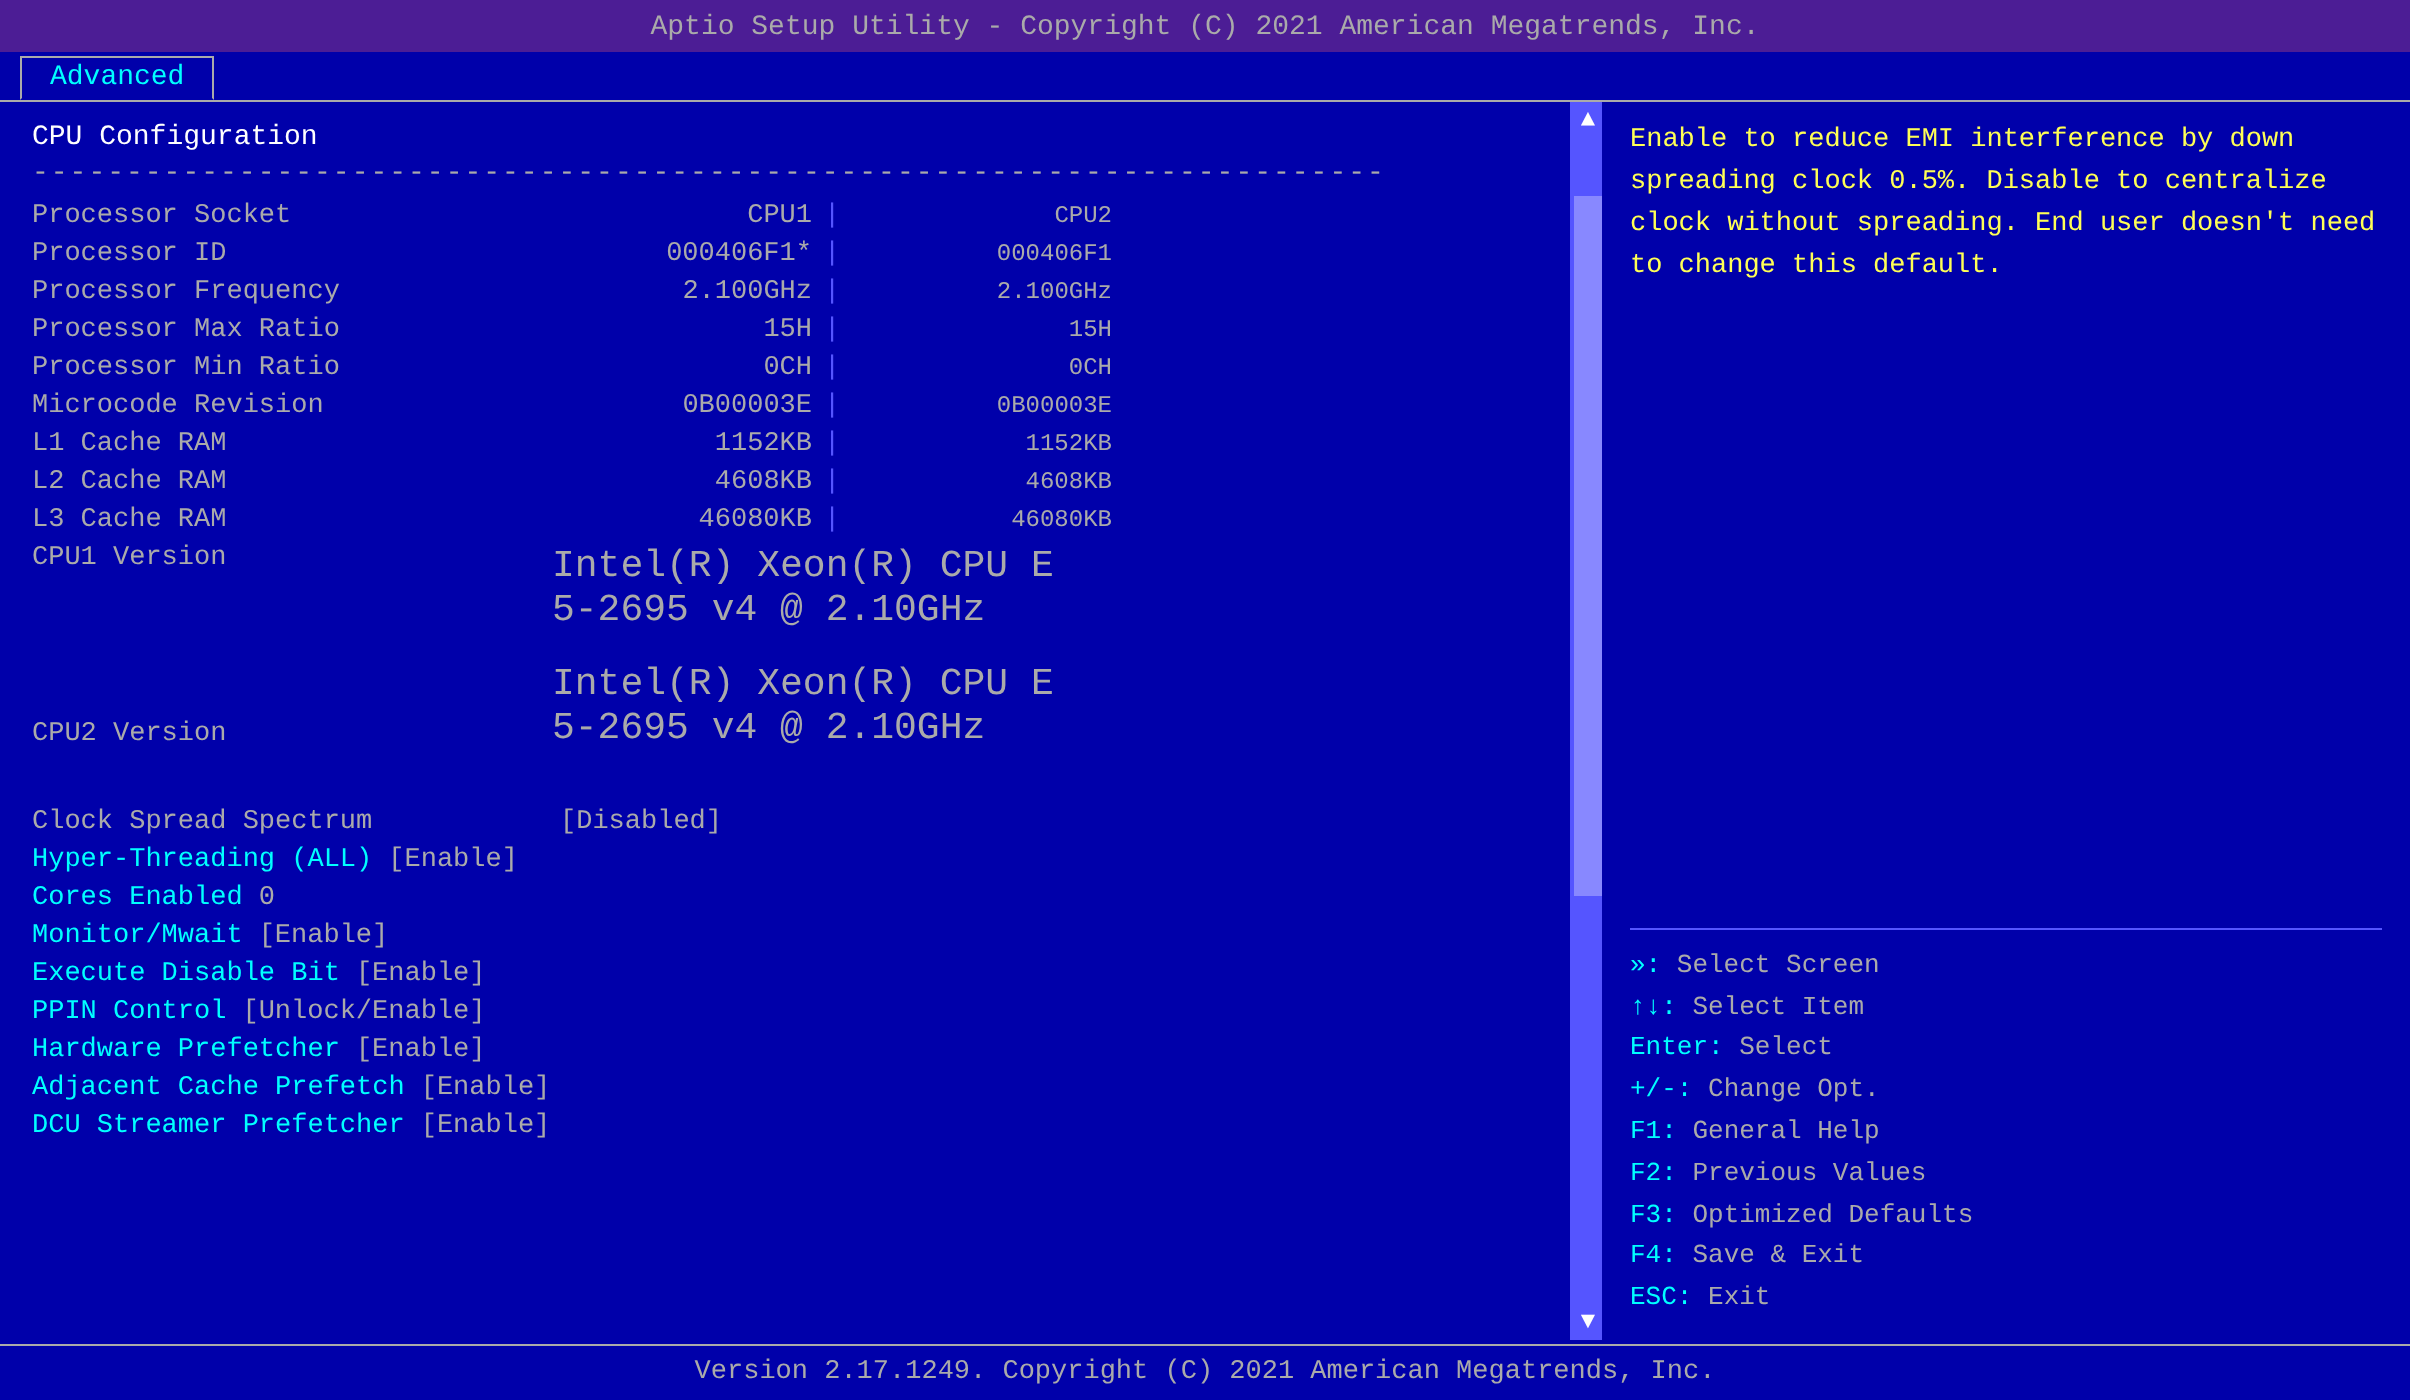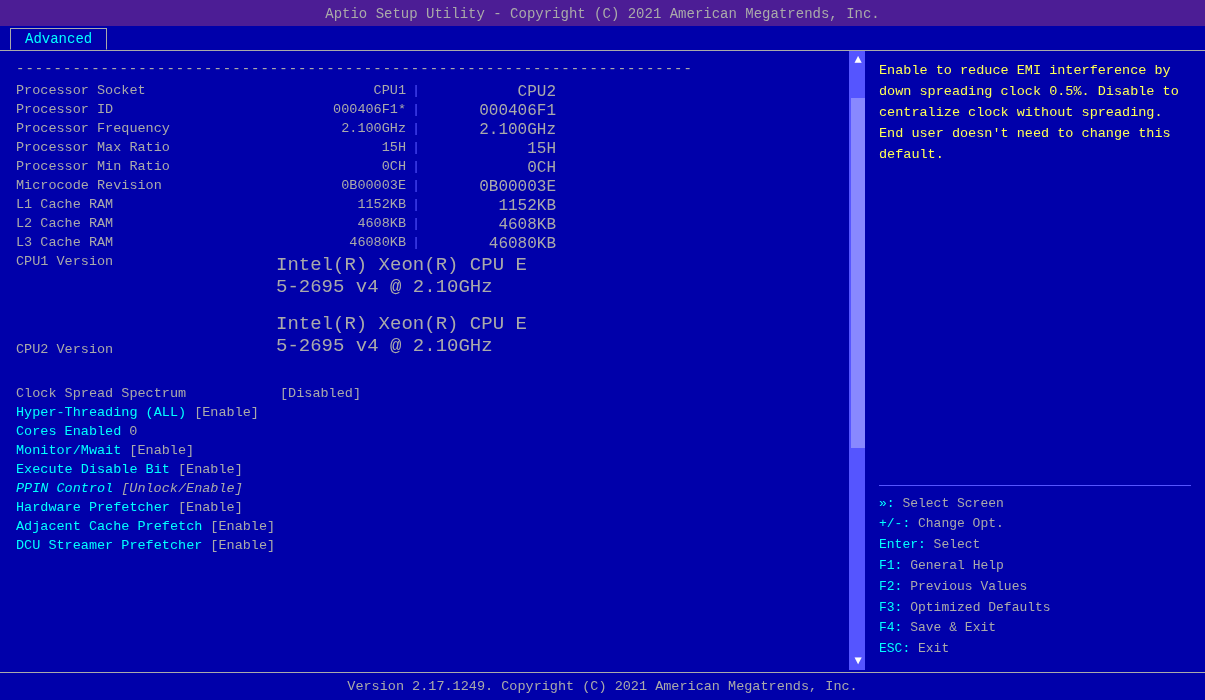--- a/index.html
+++ b/index.html
@@ -100,21 +100,21 @@
       color: #5555FF;
       width: 20px;
       text-align: center;
       font-size: 13.5px;
     }
 
     .cpu2-val {
       color: #AAAAAA;
       width: 130px;
       text-align: right;
-      font-size: 16px;
+      font-size: 12px;
     }
 
     .config-value-single {
       color: #AAAAAA;
       font-size: 19px;
     }
 
     .option-label {
       color: #00FFFF;
       font-size: 13.5px;
@@ -163,21 +163,21 @@
 
     .scroll-arrow-down {
       color: #FFFFFF;
       font-size: 12px;
       padding: 2px 0;
       cursor: pointer;
     }
 
     
     #right-panel {
-      width: 340px;
+      width: 404px;
       padding: 10px 14px;
       color: #FFFF55;
       font-size: 13.5px;
       line-height: 1.5;
       display: flex;
       flex-direction: column;
     }
 
     .help-text {
       color: #FFFF55;
@@ -223,20 +223,21 @@
 <div id="tab-bar">
   <div class="tab-active">
     <span>Advanced</span>
   </div>
 </div>
 
 <div id="main">
 
   <div id="left-panel">
 
+    <div class="section-title">CPU Configuration</div>
     <div class="separator">------------------------------------------------------------------------</div>
 
     <div class="config-row">
       <span class="config-label">Processor Socket</span>
       <span class="config-values">
         <span class="cpu1-val">CPU1</span>
         <span class="divider">|</span>
         <span class="cpu2-val">CPU2</span>
       </span>
     </div>
@@ -333,21 +334,21 @@
       <span class="option-value" style="margin-left:8px;">0</span>
     </div>
     <div class="config-row" style="cursor:pointer;">
       <span class="option-label">Monitor/Mwait</span>
       <span class="option-value" style="margin-left:8px;">[Enable]</span>
     </div>
     <div class="config-row" style="cursor:pointer;">
       <span class="option-label">Execute Disable Bit</span>
       <span class="option-value" style="margin-left:8px;">[Enable]</span>
     </div>
-    <div class="config-row" style="cursor:pointer;font-style:italic;">
+    <div class="config-row" style="cursor:pointer;">
       <span class="option-label">PPIN Control</span>
       <span class="option-value" style="margin-left:8px;">[Unlock/Enable]</span>
     </div>
     <div class="config-row" style="cursor:pointer;">
       <span class="option-label">Hardware Prefetcher</span>
       <span class="option-value" style="margin-left:8px;">[Enable]</span>
     </div>
     <div class="config-row" style="cursor:pointer;">
       <span class="option-label">Adjacent Cache Prefetch</span>
       <span class="option-value" style="margin-left:8px;">[Enable]</span>
@@ -367,24 +368,27 @@
     <div class="scroll-arrow-down">▼</div>
   </div>
 
   <div id="right-panel">
     <div class="help-text">Enable to reduce EMI interference by down spreading clock 0.5%. Disable to centralize clock without spreading. End user doesn't need to change this default.</div>
     <div class="nav-help">
       <div>
         <span class="nav-help-key">»: </span><span>Select Screen</span>
       </div>
       <div>
+        <span class="nav-help-key">↑↓: </span><span>Select Item</span>
+      </div>
+      <div>
+        <span class="nav-help-key">Enter: </span><span>Select</span>
+      </div>
+      <div>
         <span class="nav-help-key">+/-: </span><span>Change Opt.</span>
-      </div>
-      <div>
-        <span class="nav-help-key">Enter: </span><span>Select</span>
       </div>
       <div>
         <span class="nav-help-key">F1: </span><span>General Help</span>
       </div>
       <div>
         <span class="nav-help-key">F2: </span><span>Previous Values</span>
       </div>
       <div>
         <span class="nav-help-key">F3: </span><span>Optimized Defaults</span>
       </div>

